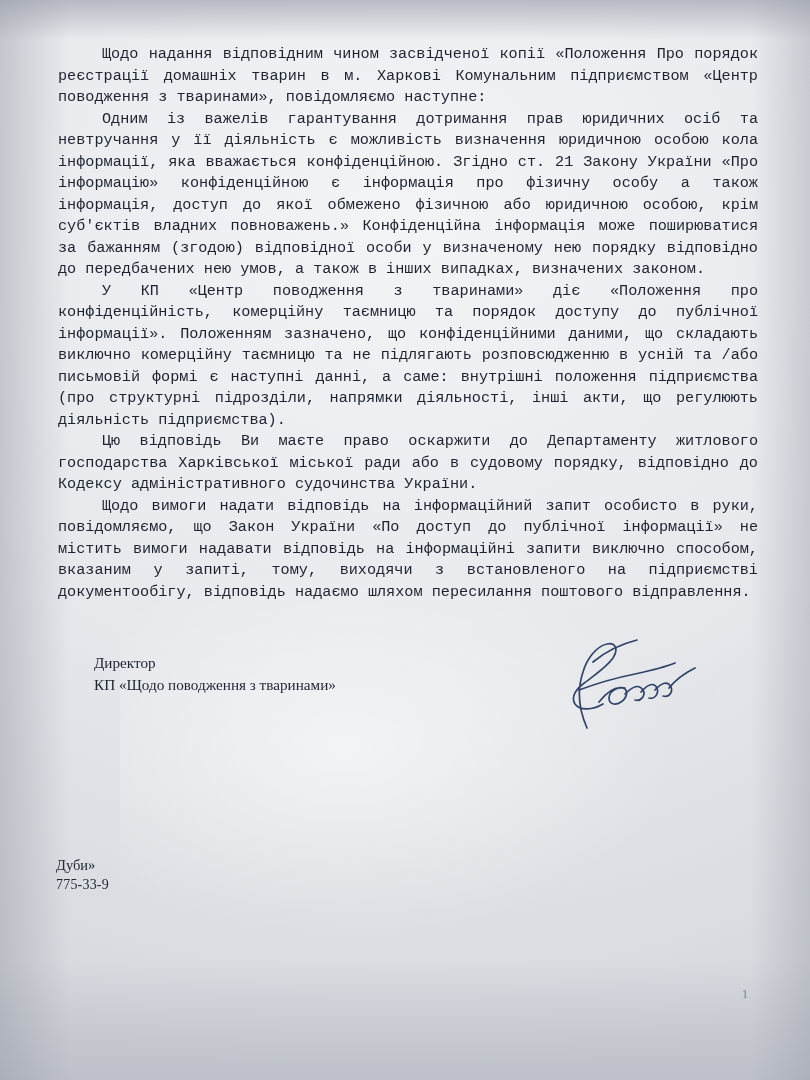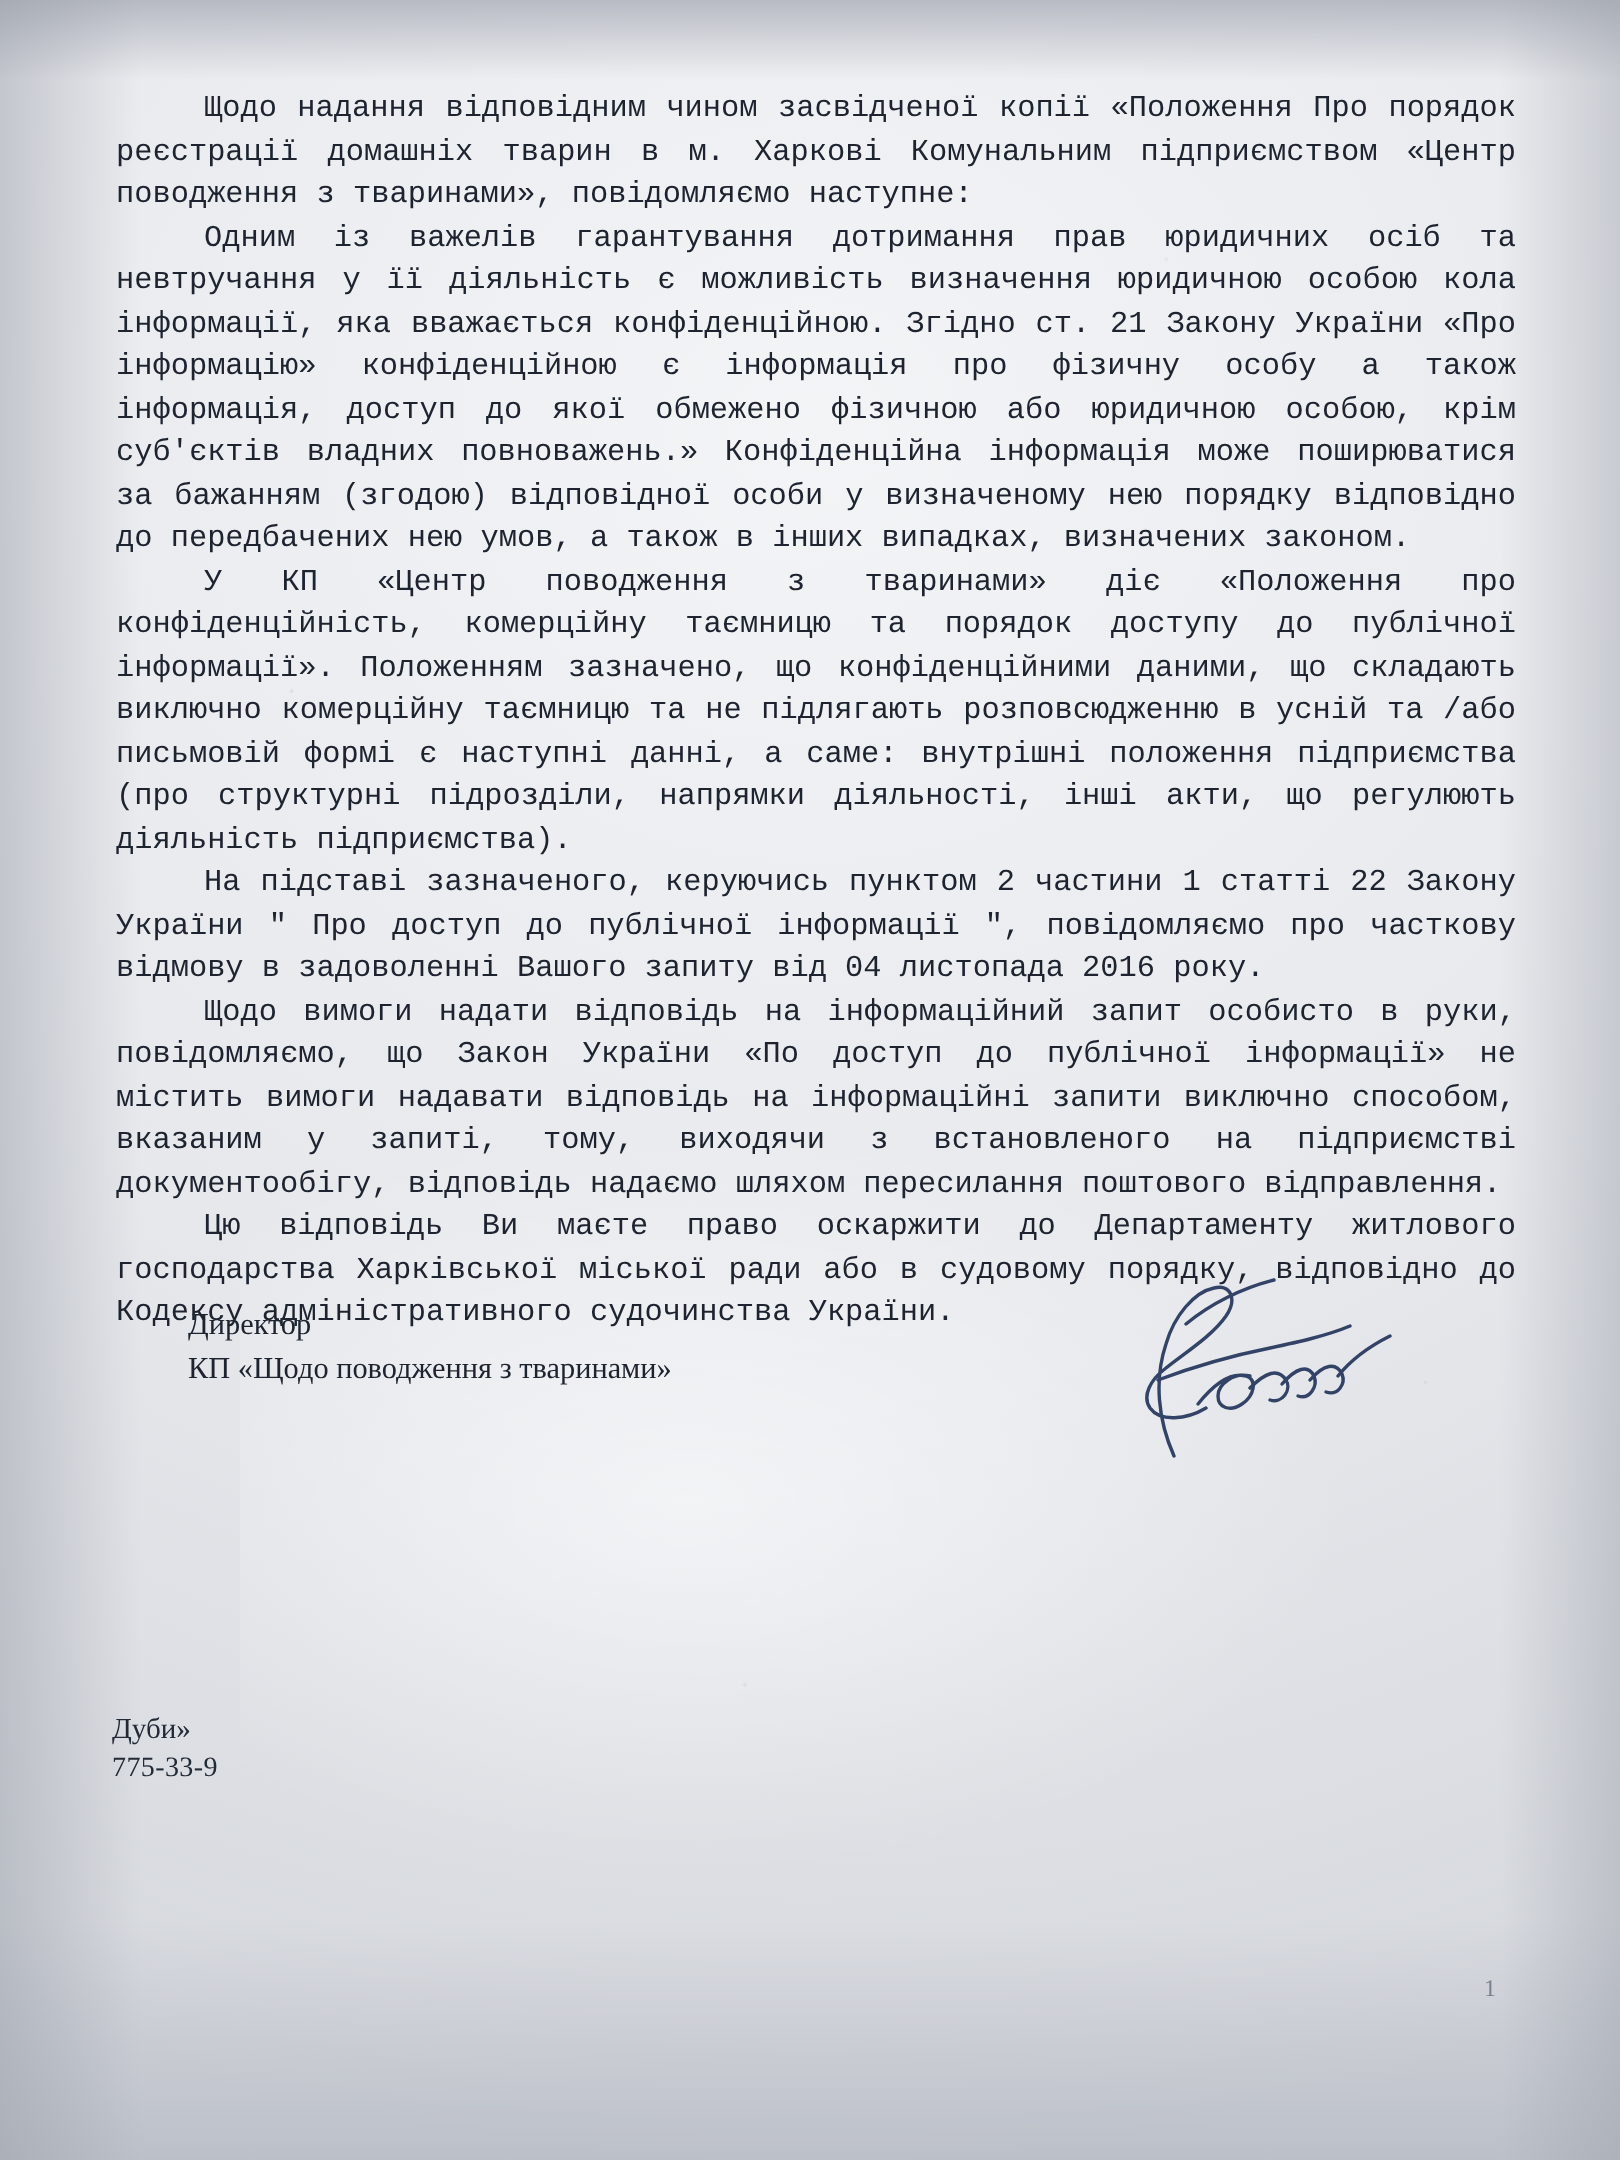--- a/index.html
+++ b/index.html
@@ -149,23 +149,22 @@
   <div class="shade-left"></div>
   <div class="shade-right"></div>
   <div class="shade-bottom"></div>
   <div class="shade-blotch"></div>
   <div class="speckle"></div>
 
   <div class="body-text">
     <p>Щодо надання відповідним чином засвідченої копії «Положення Про порядок реєстрації домашніх тварин в м. Харкові Комунальним підприємством «Центр поводження з тваринами», повідомляємо наступне:</p>
     <p>Одним із важелів гарантування дотримання прав юридичних осіб та невтручання у її діяльність є можливість визначення юридичною особою кола інформації, яка вважається конфіденційною. Згідно ст. 21 Закону України «Про інформацію» конфіденційною є інформація про фізичну особу а також інформація, доступ до якої обмежено фізичною або юридичною особою, крім суб'єктів владних повноважень.» Конфіденційна інформація може поширюватися за бажанням (згодою) відповідної особи у визначеному нею порядку відповідно до передбачених нею умов, а також в інших випадках, визначених законом.</p>
     <p>У КП «Центр поводження з тваринами» діє «Положення про конфіденційність, комерційну таємницю та порядок доступу до публічної інформації». Положенням зазначено, що конфіденційними даними, що складають виключно комерційну таємницю та не підлягають розповсюдженню в усній та /або письмовій формі є наступні данні, а саме: внутрішні положення підприємства (про структурні підрозділи, напрямки діяльності, інші акти, що регулюють діяльність підприємства).</p>
-    <p>На підставі зазначеного, керуючись пунктом 2 частини 1 статті 22 Закону України " Про доступ до публічної інформації ", повідомляємо про часткову відмову в задоволенні Вашого запиту від 04 листопада 2016 року.</p>
+    <p>Цю відповідь Ви маєте право оскаржити до Департаменту житлового господарства Харківської міської ради або в судовому порядку, відповідно до Кодексу адміністративного судочинства України.</p>
     <p>Щодо вимоги надати відповідь на інформаційний запит особисто в руки, повідомляємо, що Закон України «По доступ до публічної інформації» не містить вимоги надавати відповідь на інформаційні запити виключно способом, вказаним у запиті, тому, виходячи з встановленого на підприємстві документообігу, відповідь надаємо шляхом пересилання поштового відправлення.</p>
-    <p>Цю відповідь Ви маєте право оскаржити до Департаменту житлового господарства Харківської міської ради або в судовому порядку, відповідно до Кодексу адміністративного судочинства України.</p>
   </div>
 
   <div class="sign-block">
     <div class="sign-row">
       <div class="sign-left">
         <div>Директор</div>
         <div>КП «Щодо поводження з тваринами»</div>
       </div>
     </div>
 

